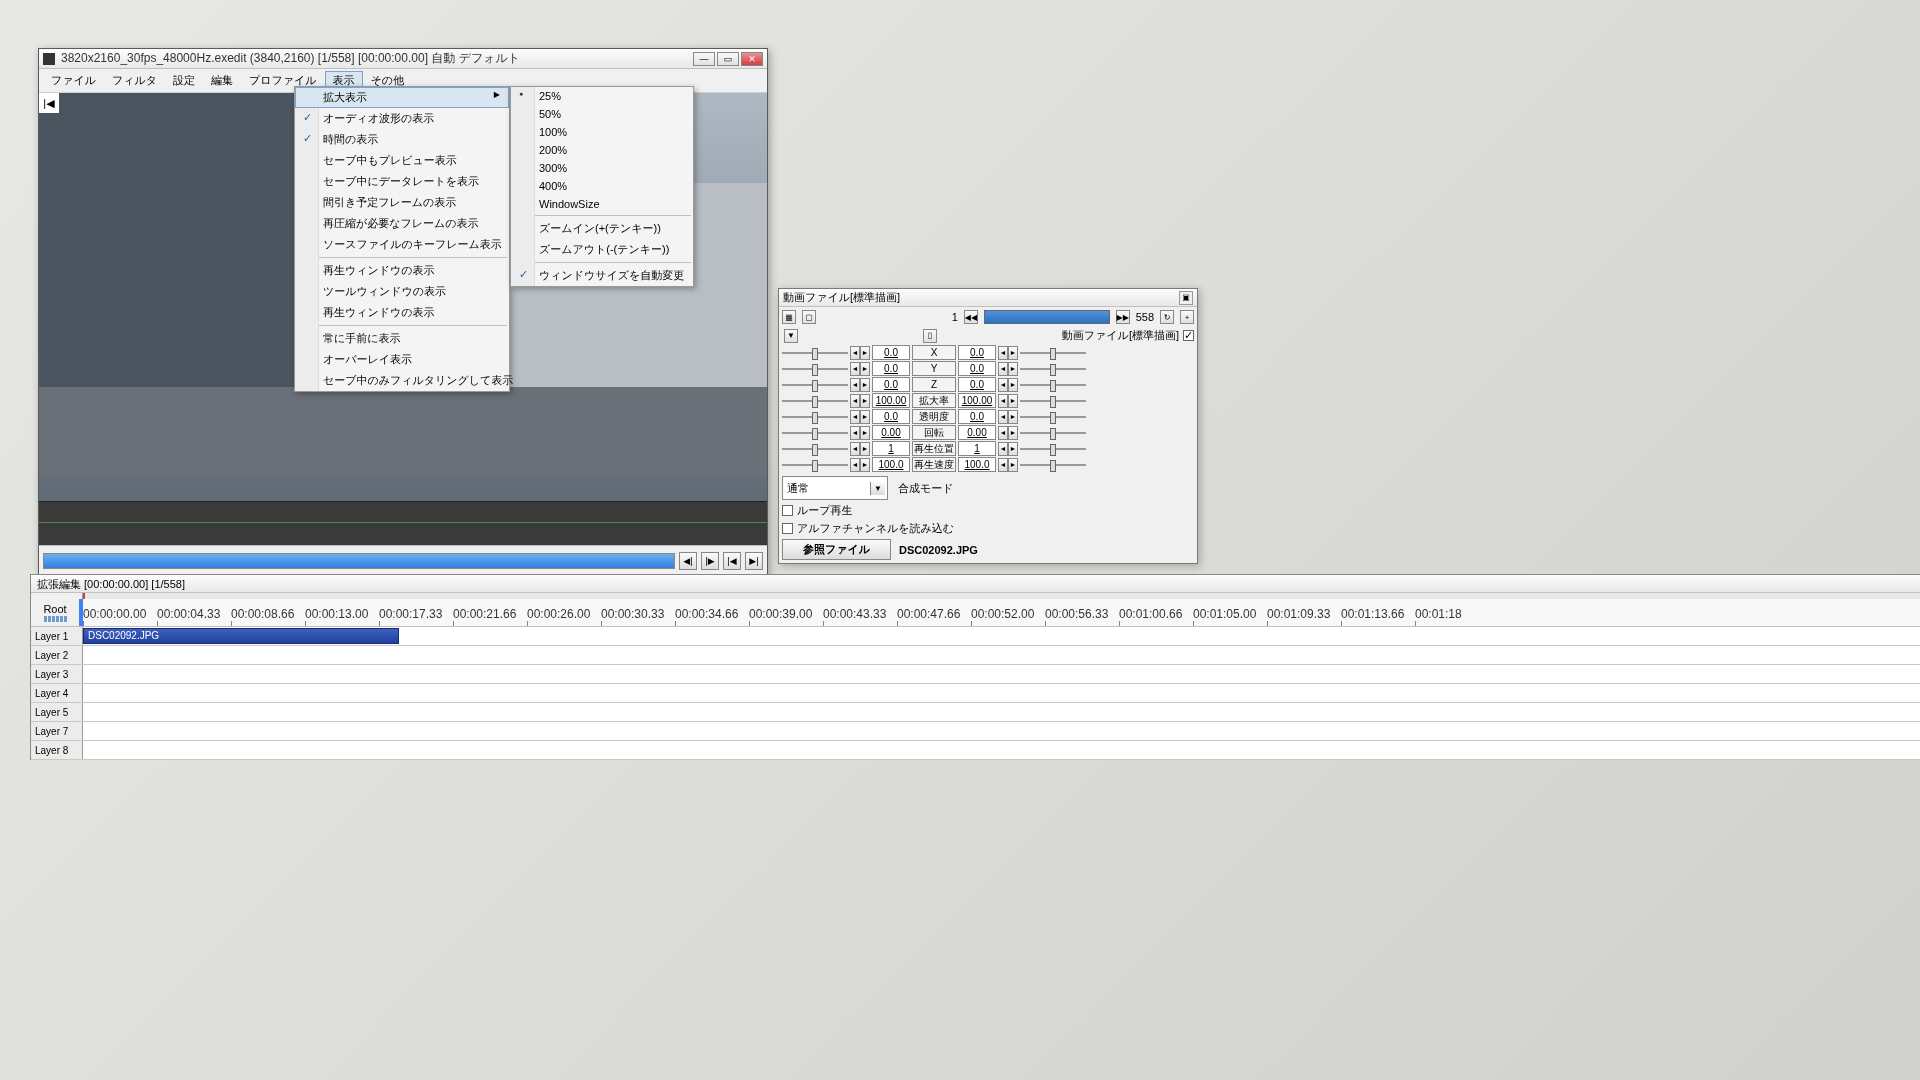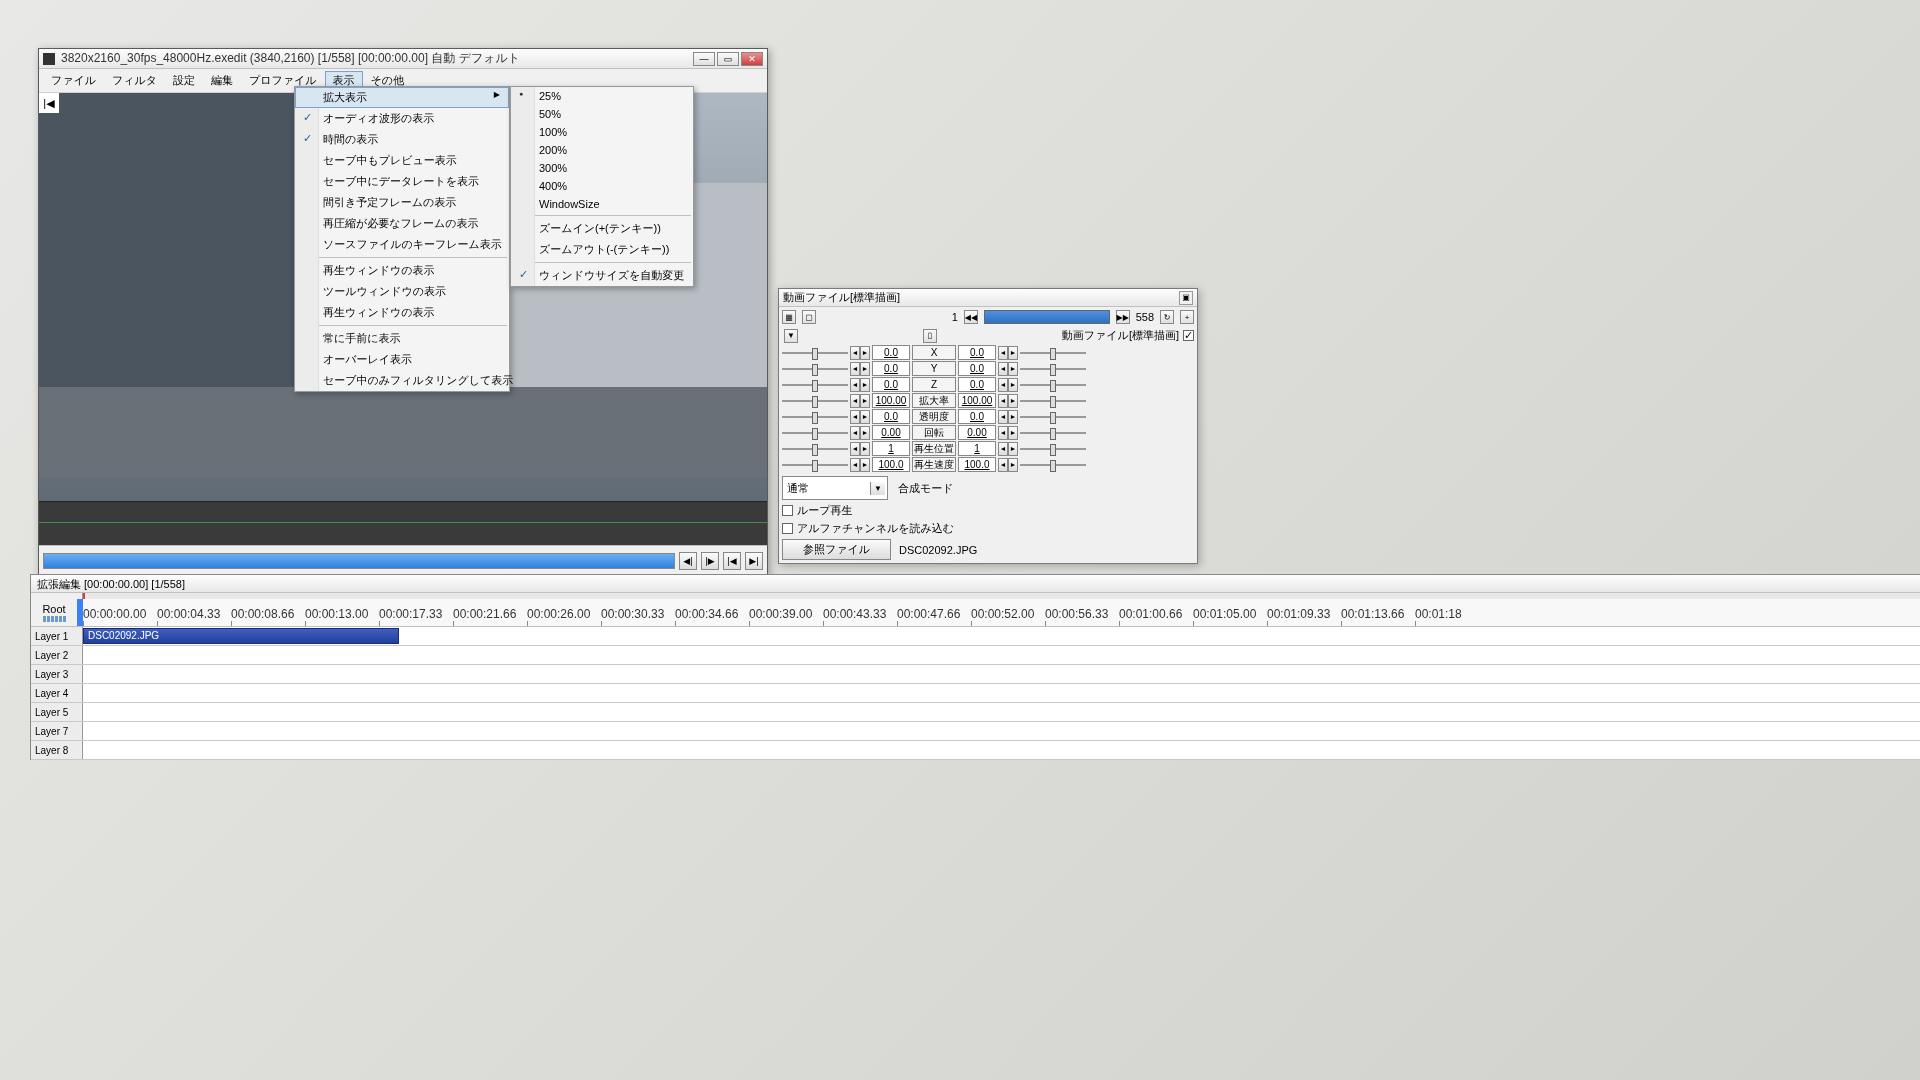--- a/index.html
+++ b/index.html
@@ -57,28 +57,28 @@
 .mini-slider::after { content: ""; position: absolute; top: 1px; left: 30px; width: 4px; height: 10px; background: #ddd; border: 1px solid #666; }
 .spin-btns { display: flex; }
 .spin-btn { width: 10px; height: 14px; border: 1px solid #888; background: linear-gradient(#fafafa,#ddd); font-size: 7px; display:flex;align-items:center;justify-content:center; }
 .val-box { width: 38px; height: 15px; border: 1px solid #888; background: #fff; text-align: center; font-size: 10px; text-decoration: underline; display:flex;align-items:center;justify-content:center; }
 .label-box { width: 44px; height: 15px; border: 1px solid #888; background: #f4f4f4; text-align: center; font-size: 10px; display:flex;align-items:center;justify-content:center; }
 .prop-bottom { margin-top: 4px; }
 .combo { width: 106px; height: 18px; border: 1px solid #888; background: #fff; display: flex; align-items: center; padding: 11px 4px; position: relative; }
 .combo::after { content: "▼"; position: absolute; right: 2px; font-size: 8px; background: linear-gradient(#fafafa,#ddd); border-left: 1px solid #888; padding: 2px 3px; }
 .check-row { display: flex; align-items: center; gap: 4px; margin: 3px 0; }
 .chk { width: 11px; height: 11px; border: 1px solid #666; background: #fff; }
-.ref-row { display: flex; align-items: center; gap: 8px; margin-top: 2px; }
+.ref-row { display: flex; align-items: center; gap: 8px; margin-top: 2px; font-weight: bold; }
 .ref-btn { padding: 2px 20px; border: 1px solid #888; background: linear-gradient(#fafafa,#ddd); }
 
 
 .tl-window { position: absolute; left: 30px; top: 574px; right: 0; background: #f0f0f0; border-top: 1px solid #888; border-left: 1px solid #888; }
 .tl-title { background: linear-gradient(#fdfdfd,#e8e8e8); height: 18px; padding: 2px 6px; border-bottom: 1px solid #c0c0c0; }
 .tl-header { display: flex; background: #f0f0f0; border-bottom: 1px solid #c0c0c0; height: 28px; }
-.tl-root { width: 52px; border-right: 6px solid #3b82f6; display:flex; flex-direction:column; align-items:center; justify-content:center; font-size:10px; }
+.tl-root { width: 52px; border-right: 4px solid #3b82f6; display:flex; flex-direction:column; align-items:center; justify-content:center; font-size:10px; }
 .tl-root-bars { display:flex; gap:1px; margin-top:1px; }
 .tl-root-bars span { width:3px; height:6px; background:#6a9ad0; }
 .tl-ruler { flex: 1; position: relative; background: #f8f8f8; overflow: hidden; }
 .tl-tick { position: absolute; top: 8px; font-size: 12px; color: #333; }
 .tl-tick::after { content:""; position:absolute; left:0; top:14px; width:1px; height:14px; background:#888; }
 .tl-layer-row { display: flex; height: 19px; border-bottom: 1px solid #c8c8c8; }
 .tl-layer-label { width: 52px; border-right: 1px solid #999; background: #ececec; display:flex; align-items:center; padding-left:4px; font-size:10px; }
 .tl-layer-track { flex: 1; background: #fff; position: relative; }
 .tl-clip { position: absolute; left: 0; top: 1px; height: 16px; background: linear-gradient(#4060c0,#2040a0); border: 1px solid #1a2a70; color: #fff; font-size: 10px; padding: 1px 4px; }
 .tl-scratch { display:flex; height:6px; }

